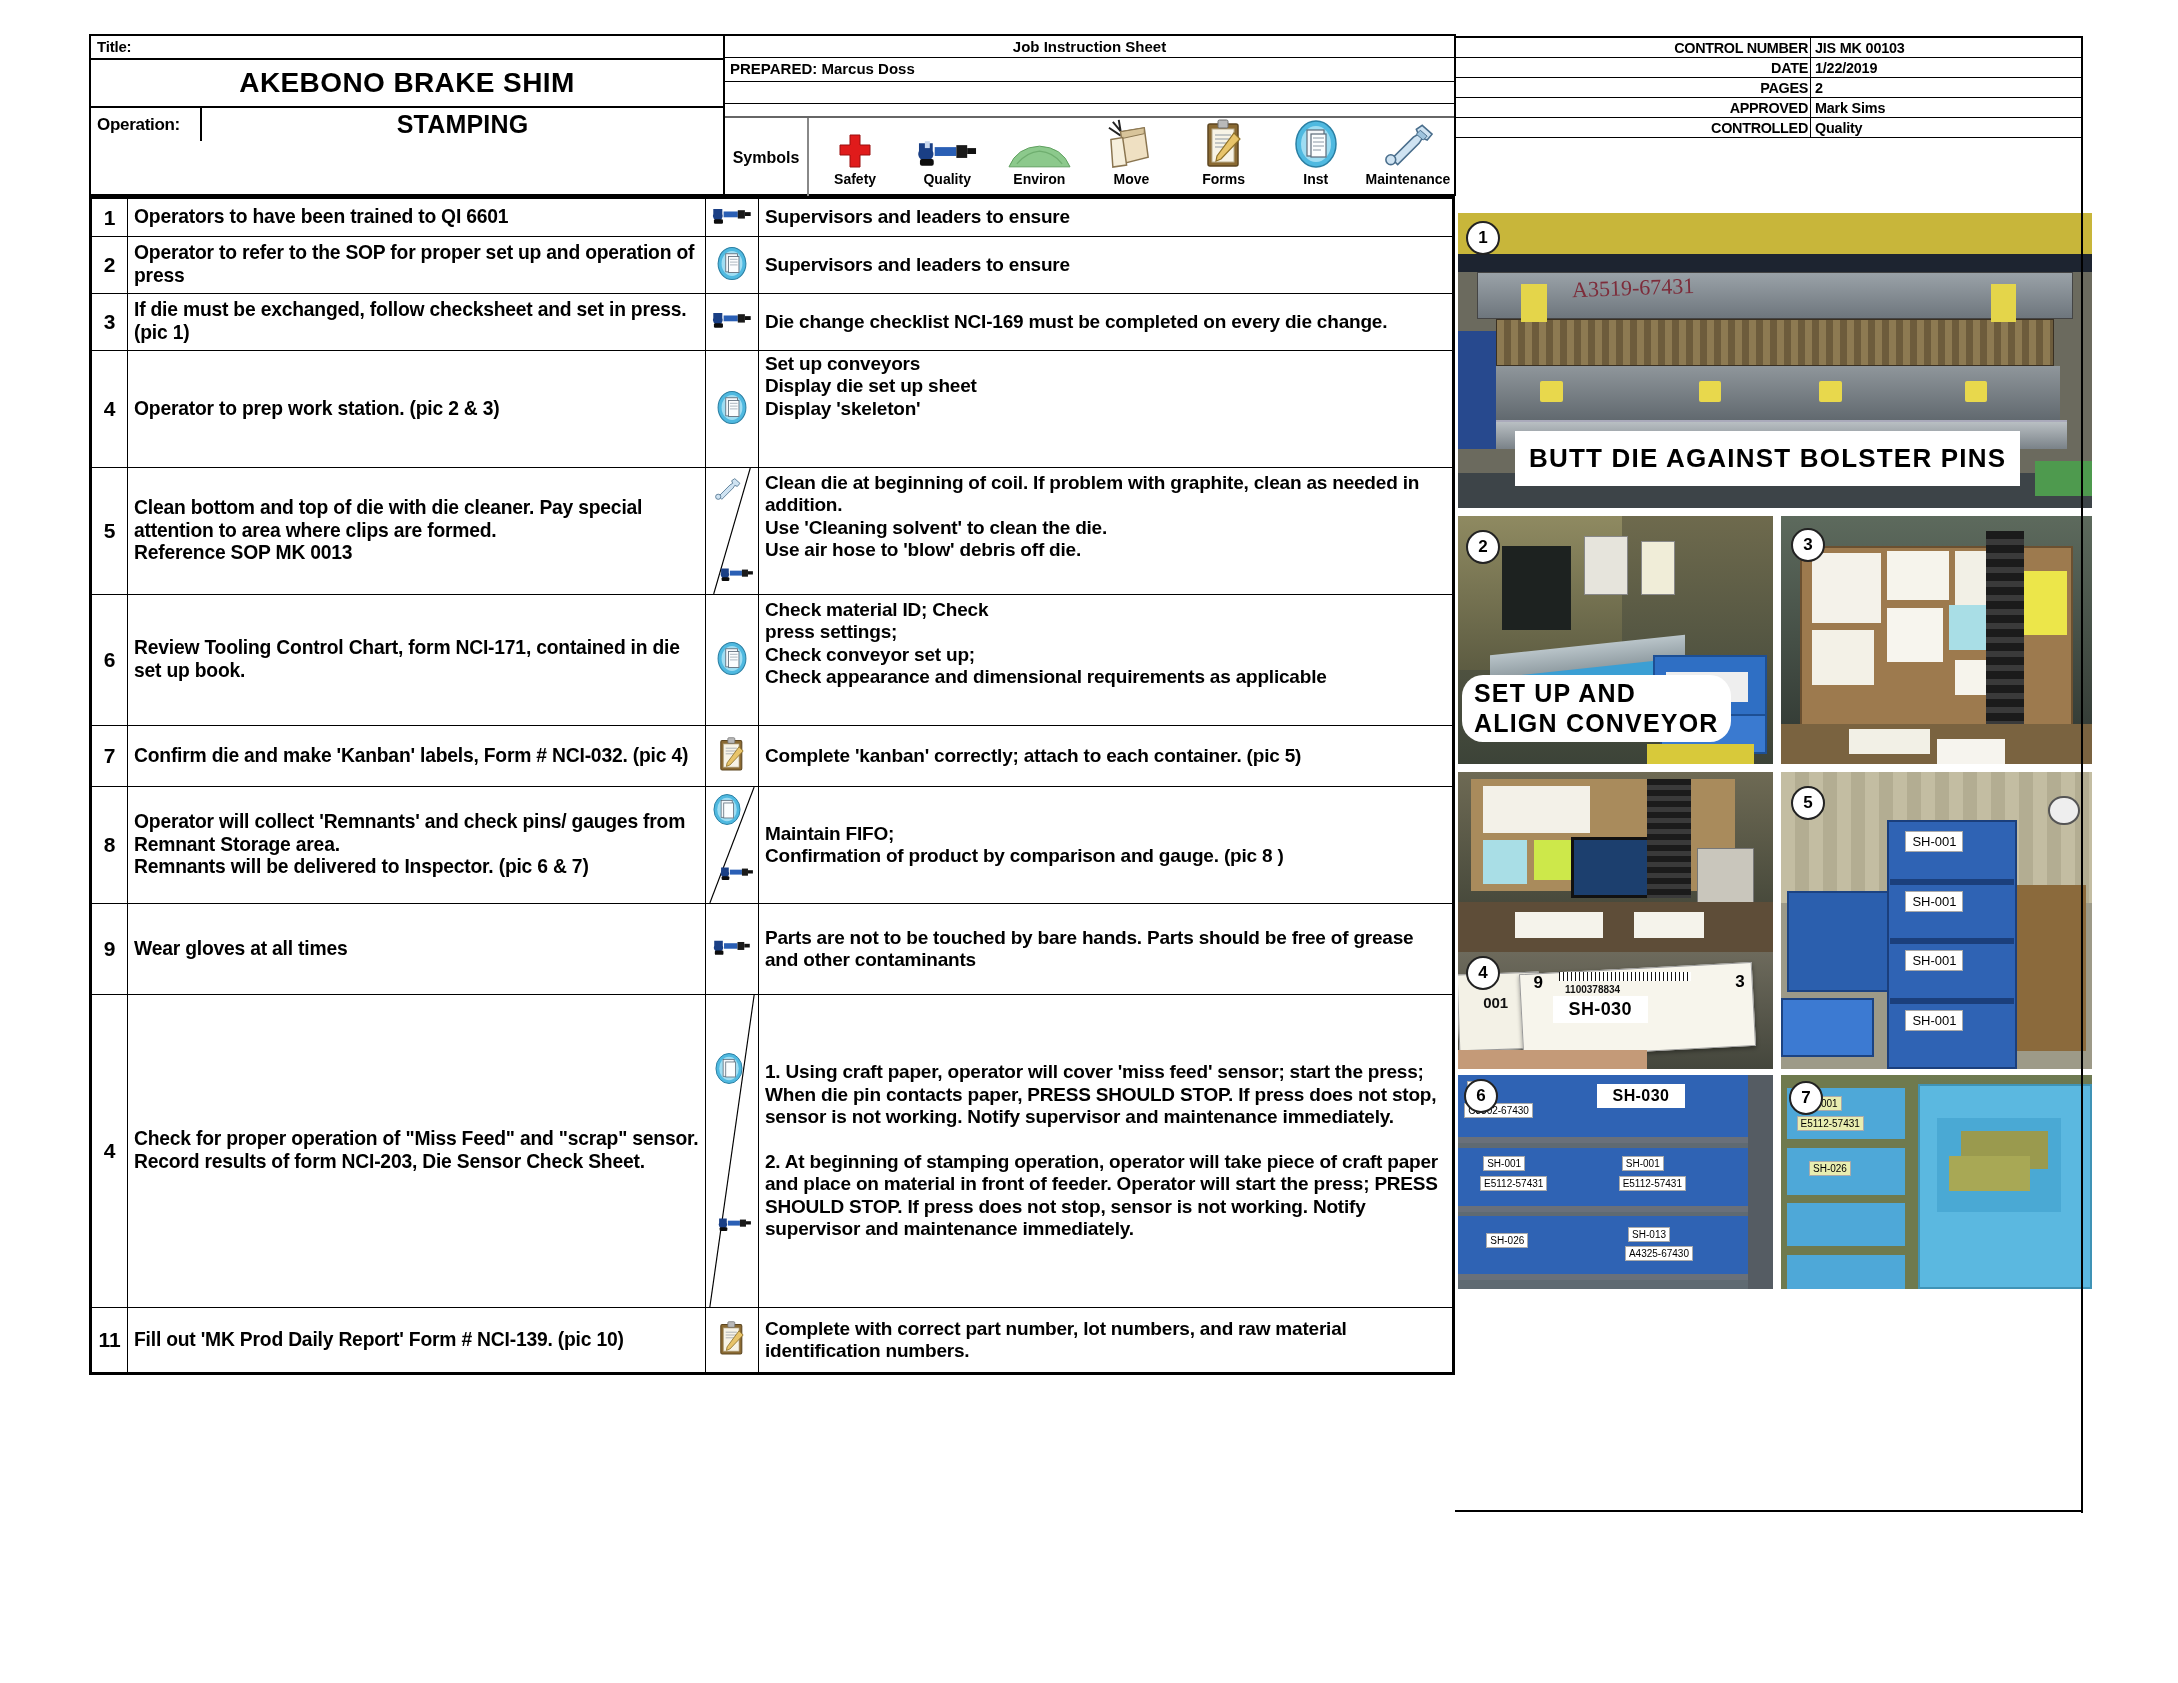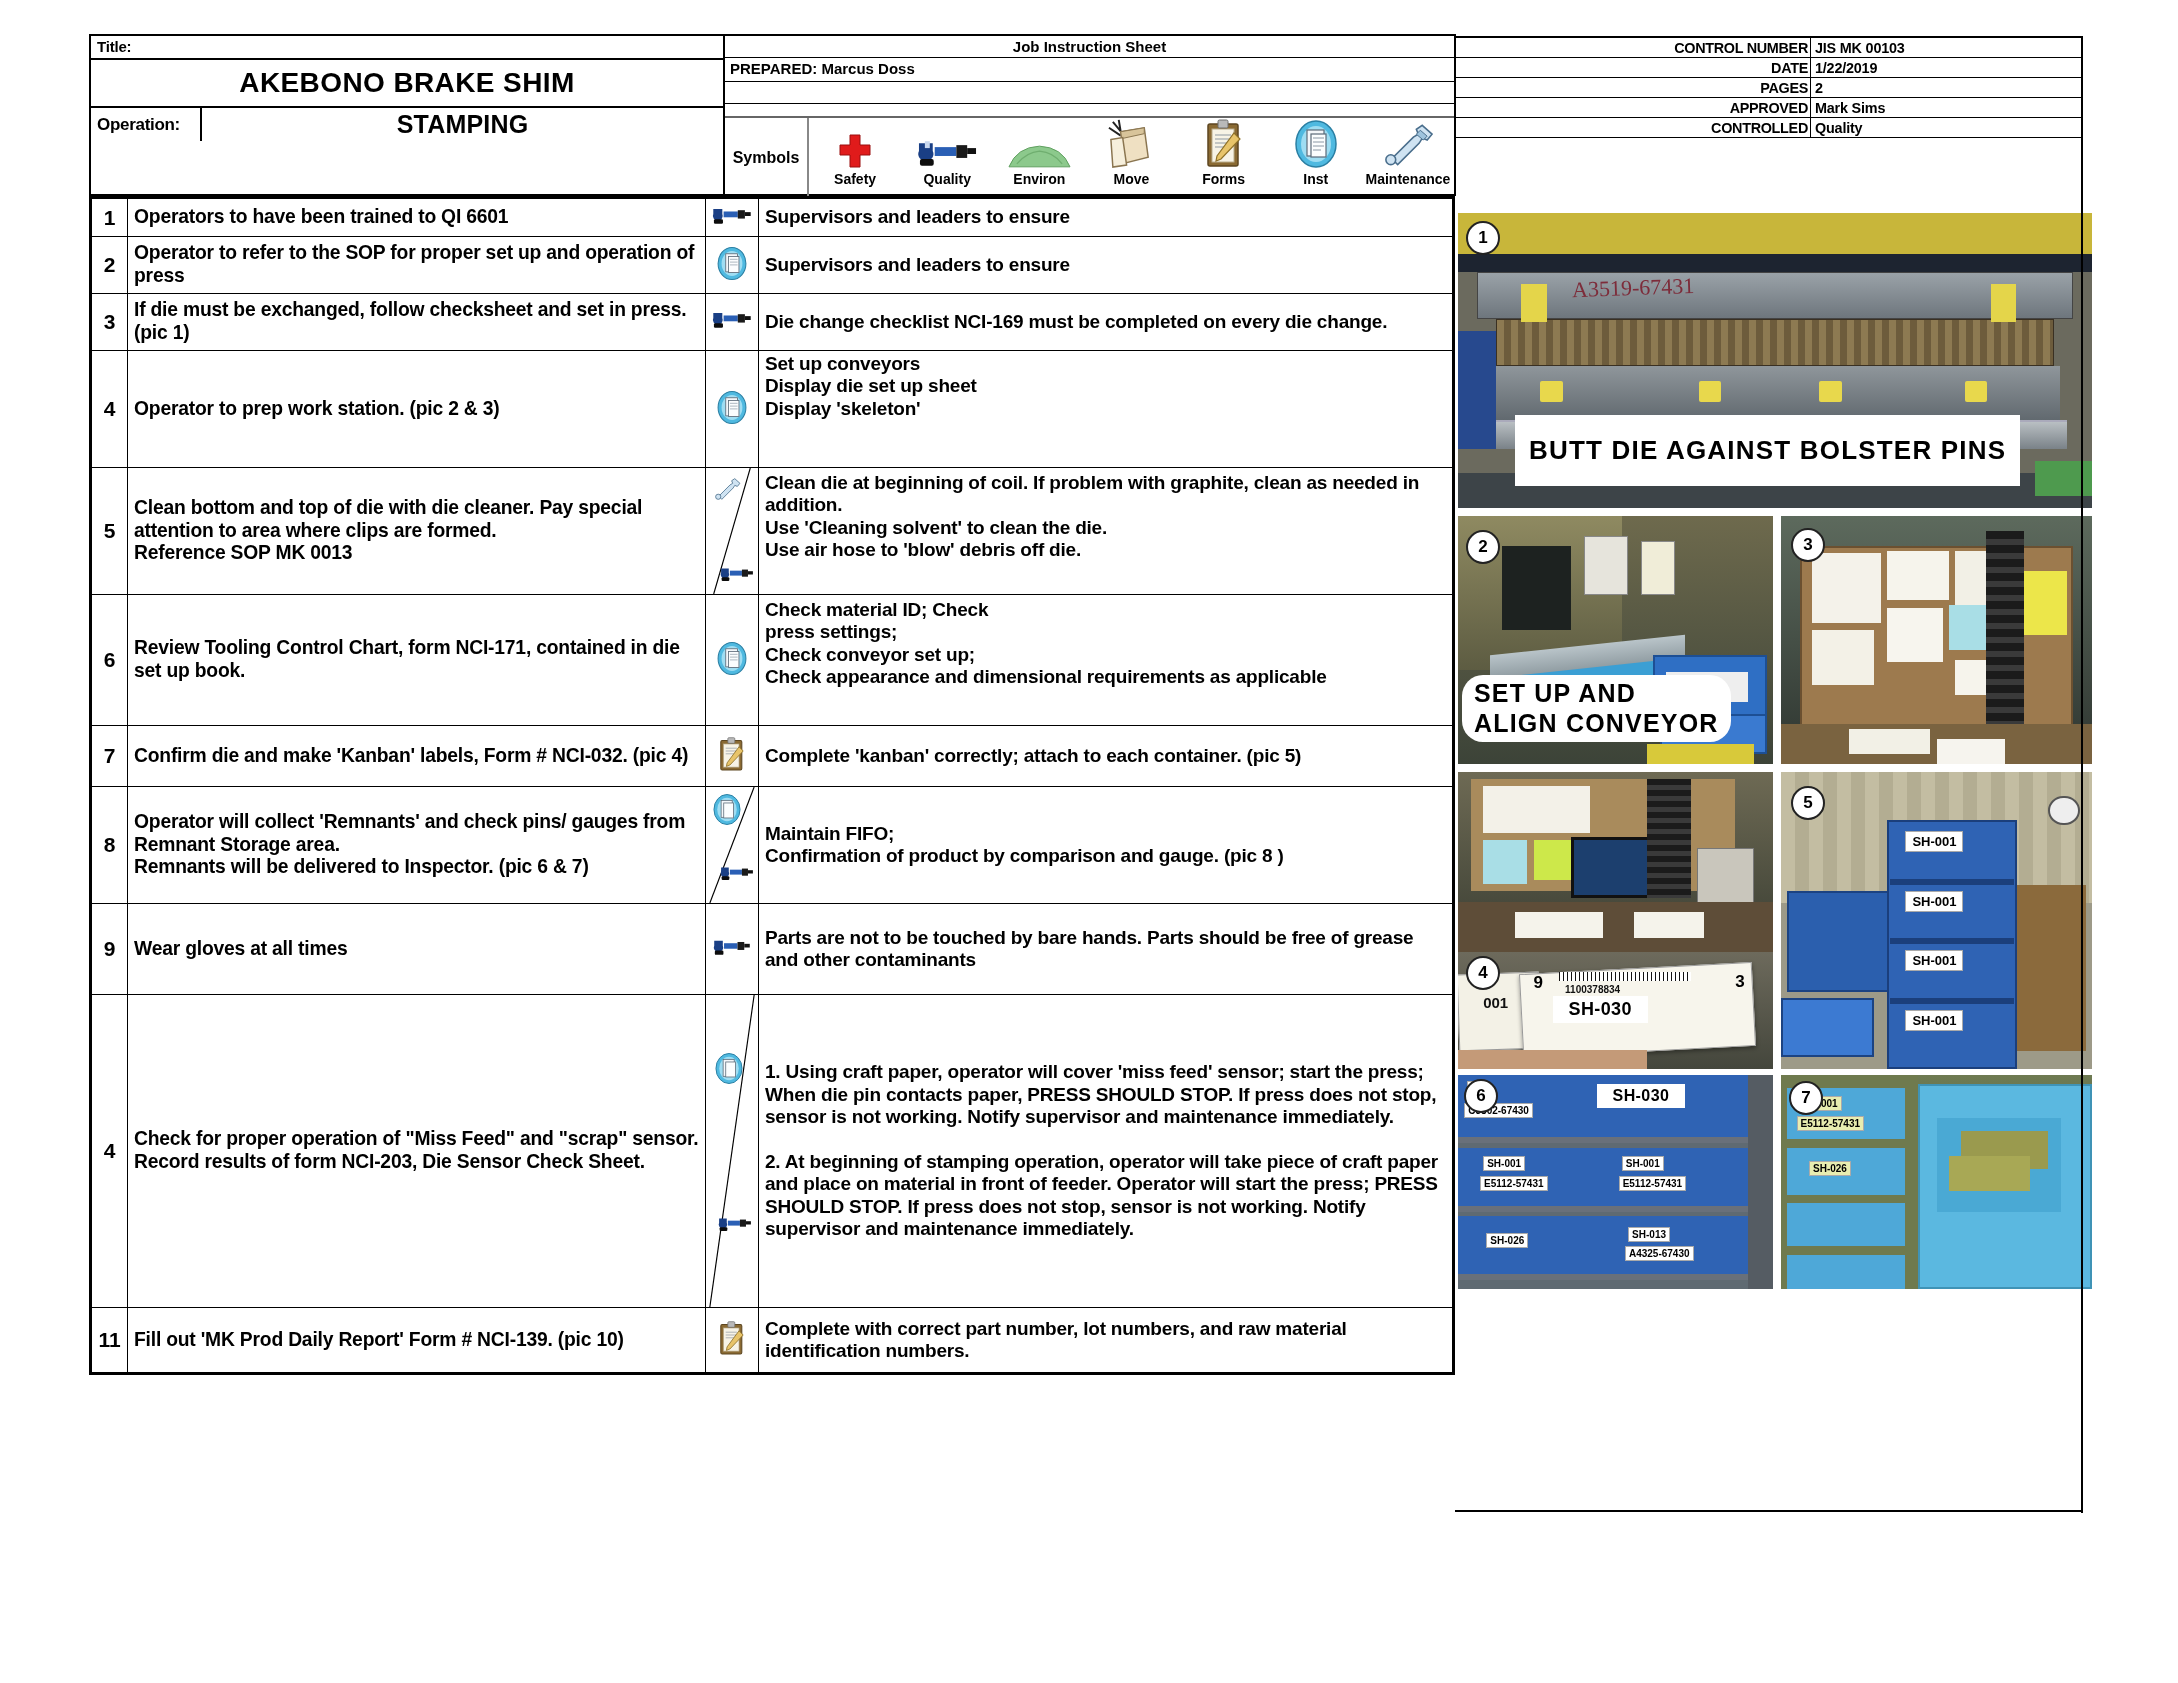--- a/index.html
+++ b/index.html
@@ -130,29 +130,29 @@
   .badge {
     position: absolute; width: 34px; height: 34px; border-radius: 50%;
     background: #fff; border: 2px solid #222; color: #000;
     font-size: 17px; font-weight: bold;
     display: flex; align-items: center; justify-content: center;
     z-index: 12;
   }
   .cap {
     position: absolute; background: #fff; color: #000;
     font-size: 26px; font-weight: bold; letter-spacing: 1.2px;
-    padding: 20px 14px; z-index: 11; white-space: nowrap;
+    padding: 12px 14px; z-index: 11; white-space: nowrap;
     font-family: "Liberation Sans", sans-serif;
   }
   .cap.two { font-size: 25px; line-height: 1.18; padding: 4px 12px; }
 
   .minilabel {
     position: absolute; background: #fff; color: #000;
     border: 1px solid #aaa;
-    font-size: 13px; font-weight: bold; text-align: right;
+    font-size: 13px; font-weight: normal; text-align: right;
     padding: 2px 6px; z-index: 10; white-space: nowrap;
   }
   .minilabel.sm { font-size: 10px; padding: 1px 3px; }
   .kanban-lbl {
     position:absolute; background:#fff; color:#000;
     font-size: 18px; font-weight: bold; text-align:center;
     padding: 3px 16px; z-index: 11; letter-spacing: 0.4px;
   }
 
   .bottom-rule {

